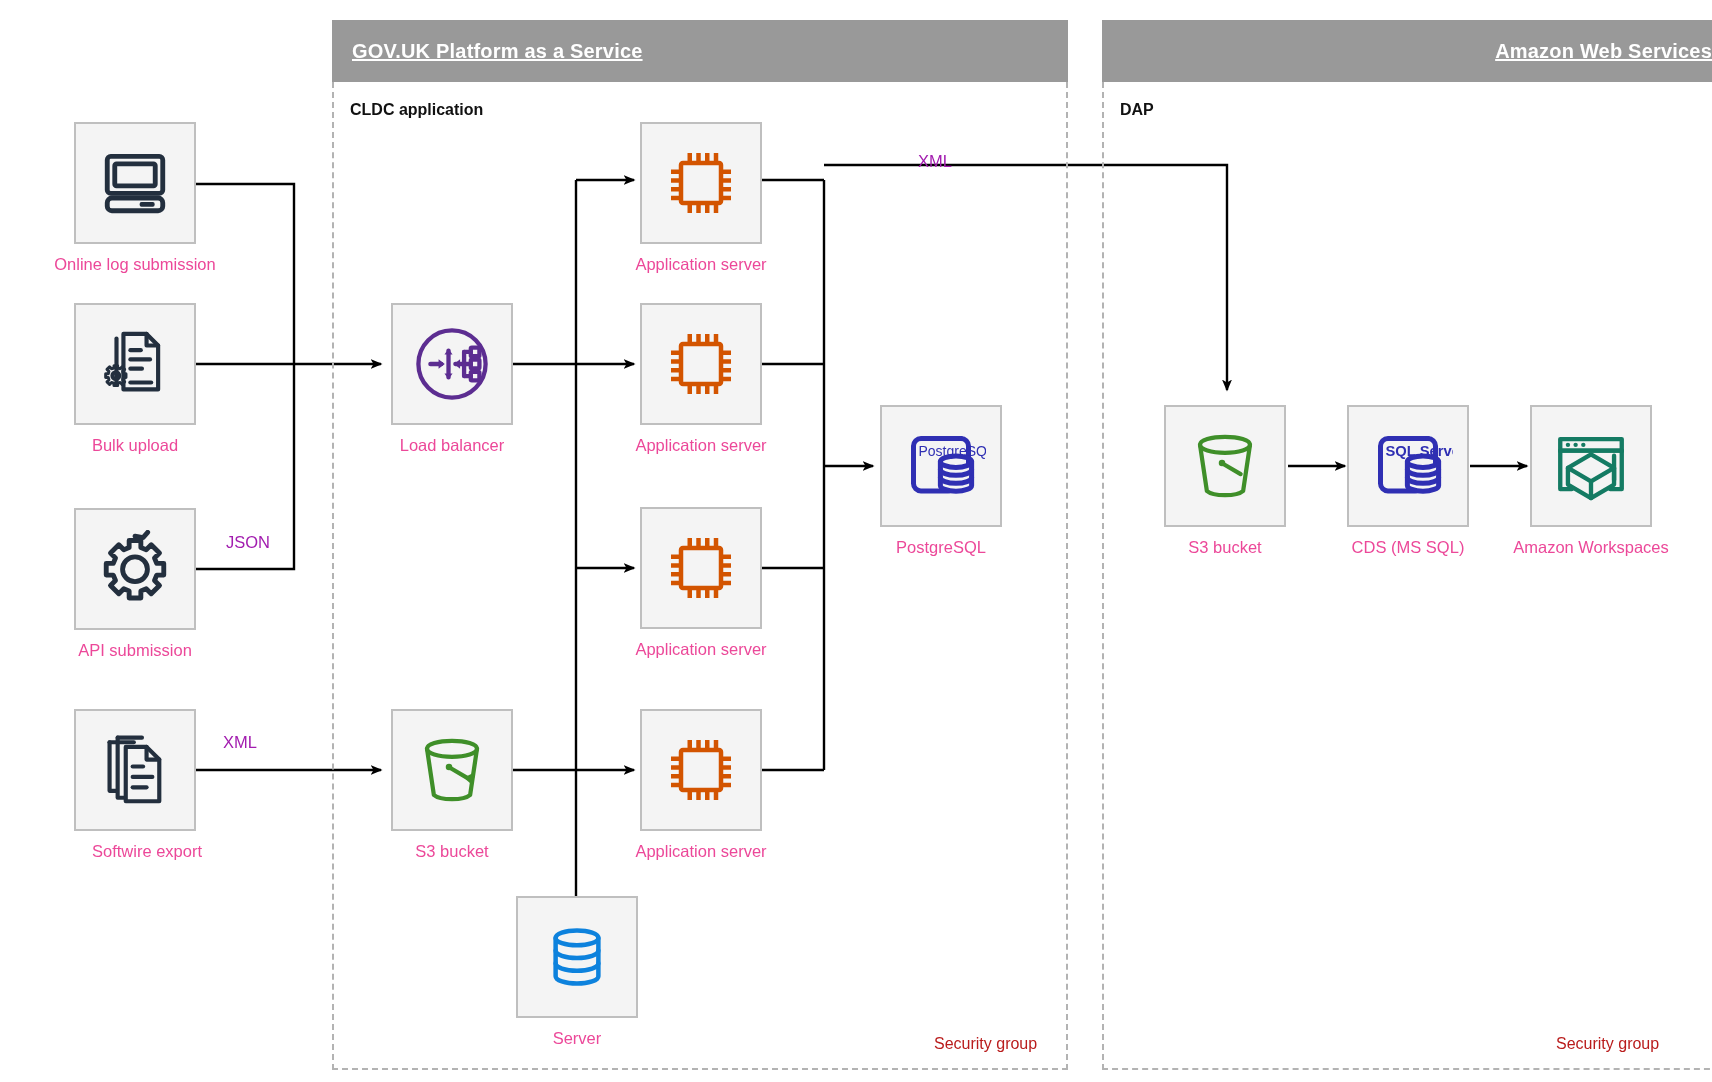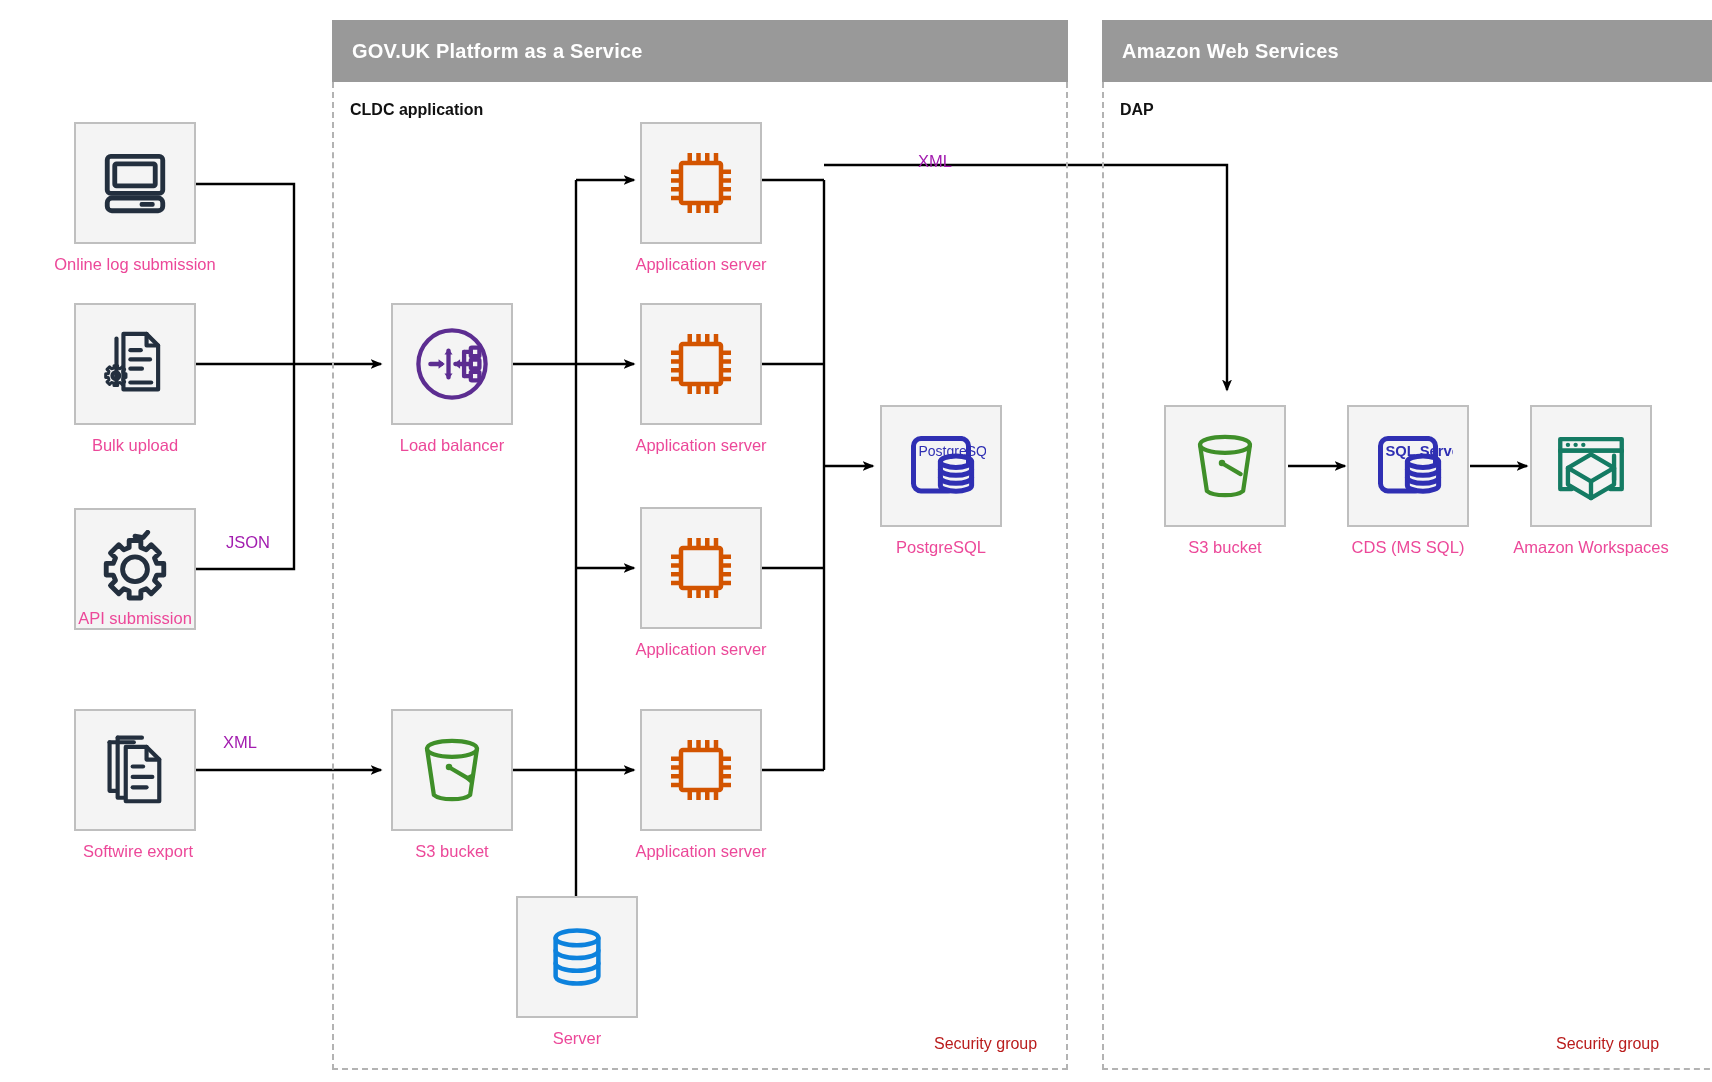--- a/index.html
+++ b/index.html
@@ -20,20 +20,21 @@
     position: absolute;
     background: #999999;
     color: #ffffff;
     font-weight: bold;
     font-size: 20px;
     display: flex;
     align-items: center;
     padding-left: 20px;
     box-sizing: border-box;
     letter-spacing: 0.2px;
+    text-decoration: underline;
   }
   .group-body {
     position: absolute;
     border: 2px dashed #b3b3b3;
     border-top: none;
     box-sizing: border-box;
     background: transparent;
   }
   .group-sublabel {
     position: absolute;
@@ -130,21 +131,21 @@
     </g>
   </svg>
 
   <div class="group-header" style="left:332px; top:20px; width:736px; height:62px;">
     <span>GOV.UK Platform as a Service</span>
   </div>
   <div class="group-body" style="left:332px; top:82px; width:736px; height:988px;"></div>
   <div class="group-sublabel" style="left:350px; top:93px;">CLDC application</div>
   <div class="security-group-label" style="left:934px; top:1035px;">Security group</div>
 
-  <div class="group-header" style="left:1102px; top:20px; width:610px; height:62px;">
+  <div class="group-header" style="left:1102px; top:20px; width:610px; height:62px;justify-content:flex-end;">
     <span>Amazon Web Services</span>
   </div>
   <div class="group-body" style="left:1102px; top:82px; width:628px; height:988px;"></div>
   <div class="group-sublabel" style="left:1120px; top:93px;">DAP</div>
   <div class="security-group-label" style="left:1556px; top:1035px;">Security group</div>
 
   <div class="node-box" style="left:74px; top:122px; width:122px; height:122px;">
     <svg class="icon" width="74" height="74" viewBox="0 0 64 64" fill="none" stroke="#232f3e" stroke-width="4.2" stroke-linejoin="round" stroke-linecap="round">
       <rect x="8" y="9" width="48" height="32" rx="3"></rect>
       <rect x="14.5" y="15.5" width="35" height="19" rx="1.5"></rect>
@@ -171,36 +172,36 @@
   </div>
   <div class="node-label" style="left:0px; top:436px; width:270px;">Bulk upload</div>
 
   <div class="node-box" style="left:74px; top:508px; width:122px; height:122px;">
     <svg class="icon" width="78" height="78" viewBox="0 0 64 64" fill="none" stroke="#232f3e" stroke-width="4" stroke-linejoin="round" stroke-linecap="round">
       <path d="M32 5 L38.6 6.2 L42.4 1.9 L42.4 1.9"></path>
       <path d="M27.2 4.6 L36.8 4.6 L36.8 10.4 L41.2 12.2 L45.3 8.1 L52.1 14.9 L48 19 L49.8 23.4 L55.6 23.4 L55.6 33 L49.8 33 L48 37.4 L52.1 41.5 L45.3 48.3 L41.2 44.2 L36.8 46 L36.8 51.8 L27.2 51.8 L27.2 46 L22.8 44.2 L18.7 48.3 L11.9 41.5 L16 37.4 L14.2 33 L8.4 33 L8.4 23.4 L14.2 23.4 L16 19 L11.9 14.9 L18.7 8.1 L22.8 12.2 L27.2 10.4 Z" transform="translate(0,4)"></path>
       <circle cx="32" cy="32.2" r="10.2"></circle>
     </svg>
   </div>
-  <div class="node-label" style="left:0px; top:609px; width:270px;">API submission</div>
+  <div class="node-label" style="left:0px; top:641px; width:270px;">API submission</div>
 
   <div class="node-box" style="left:74px; top:709px; width:122px; height:122px;">
     <svg class="icon" width="74" height="74" viewBox="0 0 64 64" fill="none" stroke="#232f3e" stroke-width="3.6" stroke-linejoin="round" stroke-linecap="round">
       <path d="M10 8 L31 8"></path>
       <path d="M10 8 L10 50 L16 50"></path>
       <path d="M17 4 L38 4"></path>
       <path d="M17 4 L17 56 L23 56"></path>
       <path d="M24 12 L42 12 L53 23 L53 59 L24 59 Z"></path>
       <path d="M42 12 L42 23 L53 23"></path>
       <path d="M30 29 L39 29"></path>
       <path d="M30 38 L47 38"></path>
       <path d="M30 47 L42 47"></path>
     </svg>
   </div>
-  <div class="node-label" style="left:3px; top:842px; width:270px;">Softwire export</div>
+  <div class="node-label" style="left:12px; top:842px; width:270px;">Softwire export</div>
 
   <div class="node-box" style="left:391px; top:303px; width:122px; height:122px;">
     <svg class="icon" width="86" height="86" viewBox="0 0 64 64" fill="none" stroke="#5c2d91" stroke-width="3.2" stroke-linejoin="round" stroke-linecap="round">
       <circle cx="32" cy="32" r="25"></circle>
 
       <path d="M16 32 L24 32" stroke-width="3.4"></path>
       <path d="M22 28.4 L26.6 32 L22 35.6 Z" fill="#5c2d91" stroke="none"></path>
 
       <path d="M29.4 22 L29.4 42"></path>
       <path d="M26.4 25 L29.4 20.6 L32.4 25 Z" fill="#5c2d91" stroke="none"></path>

